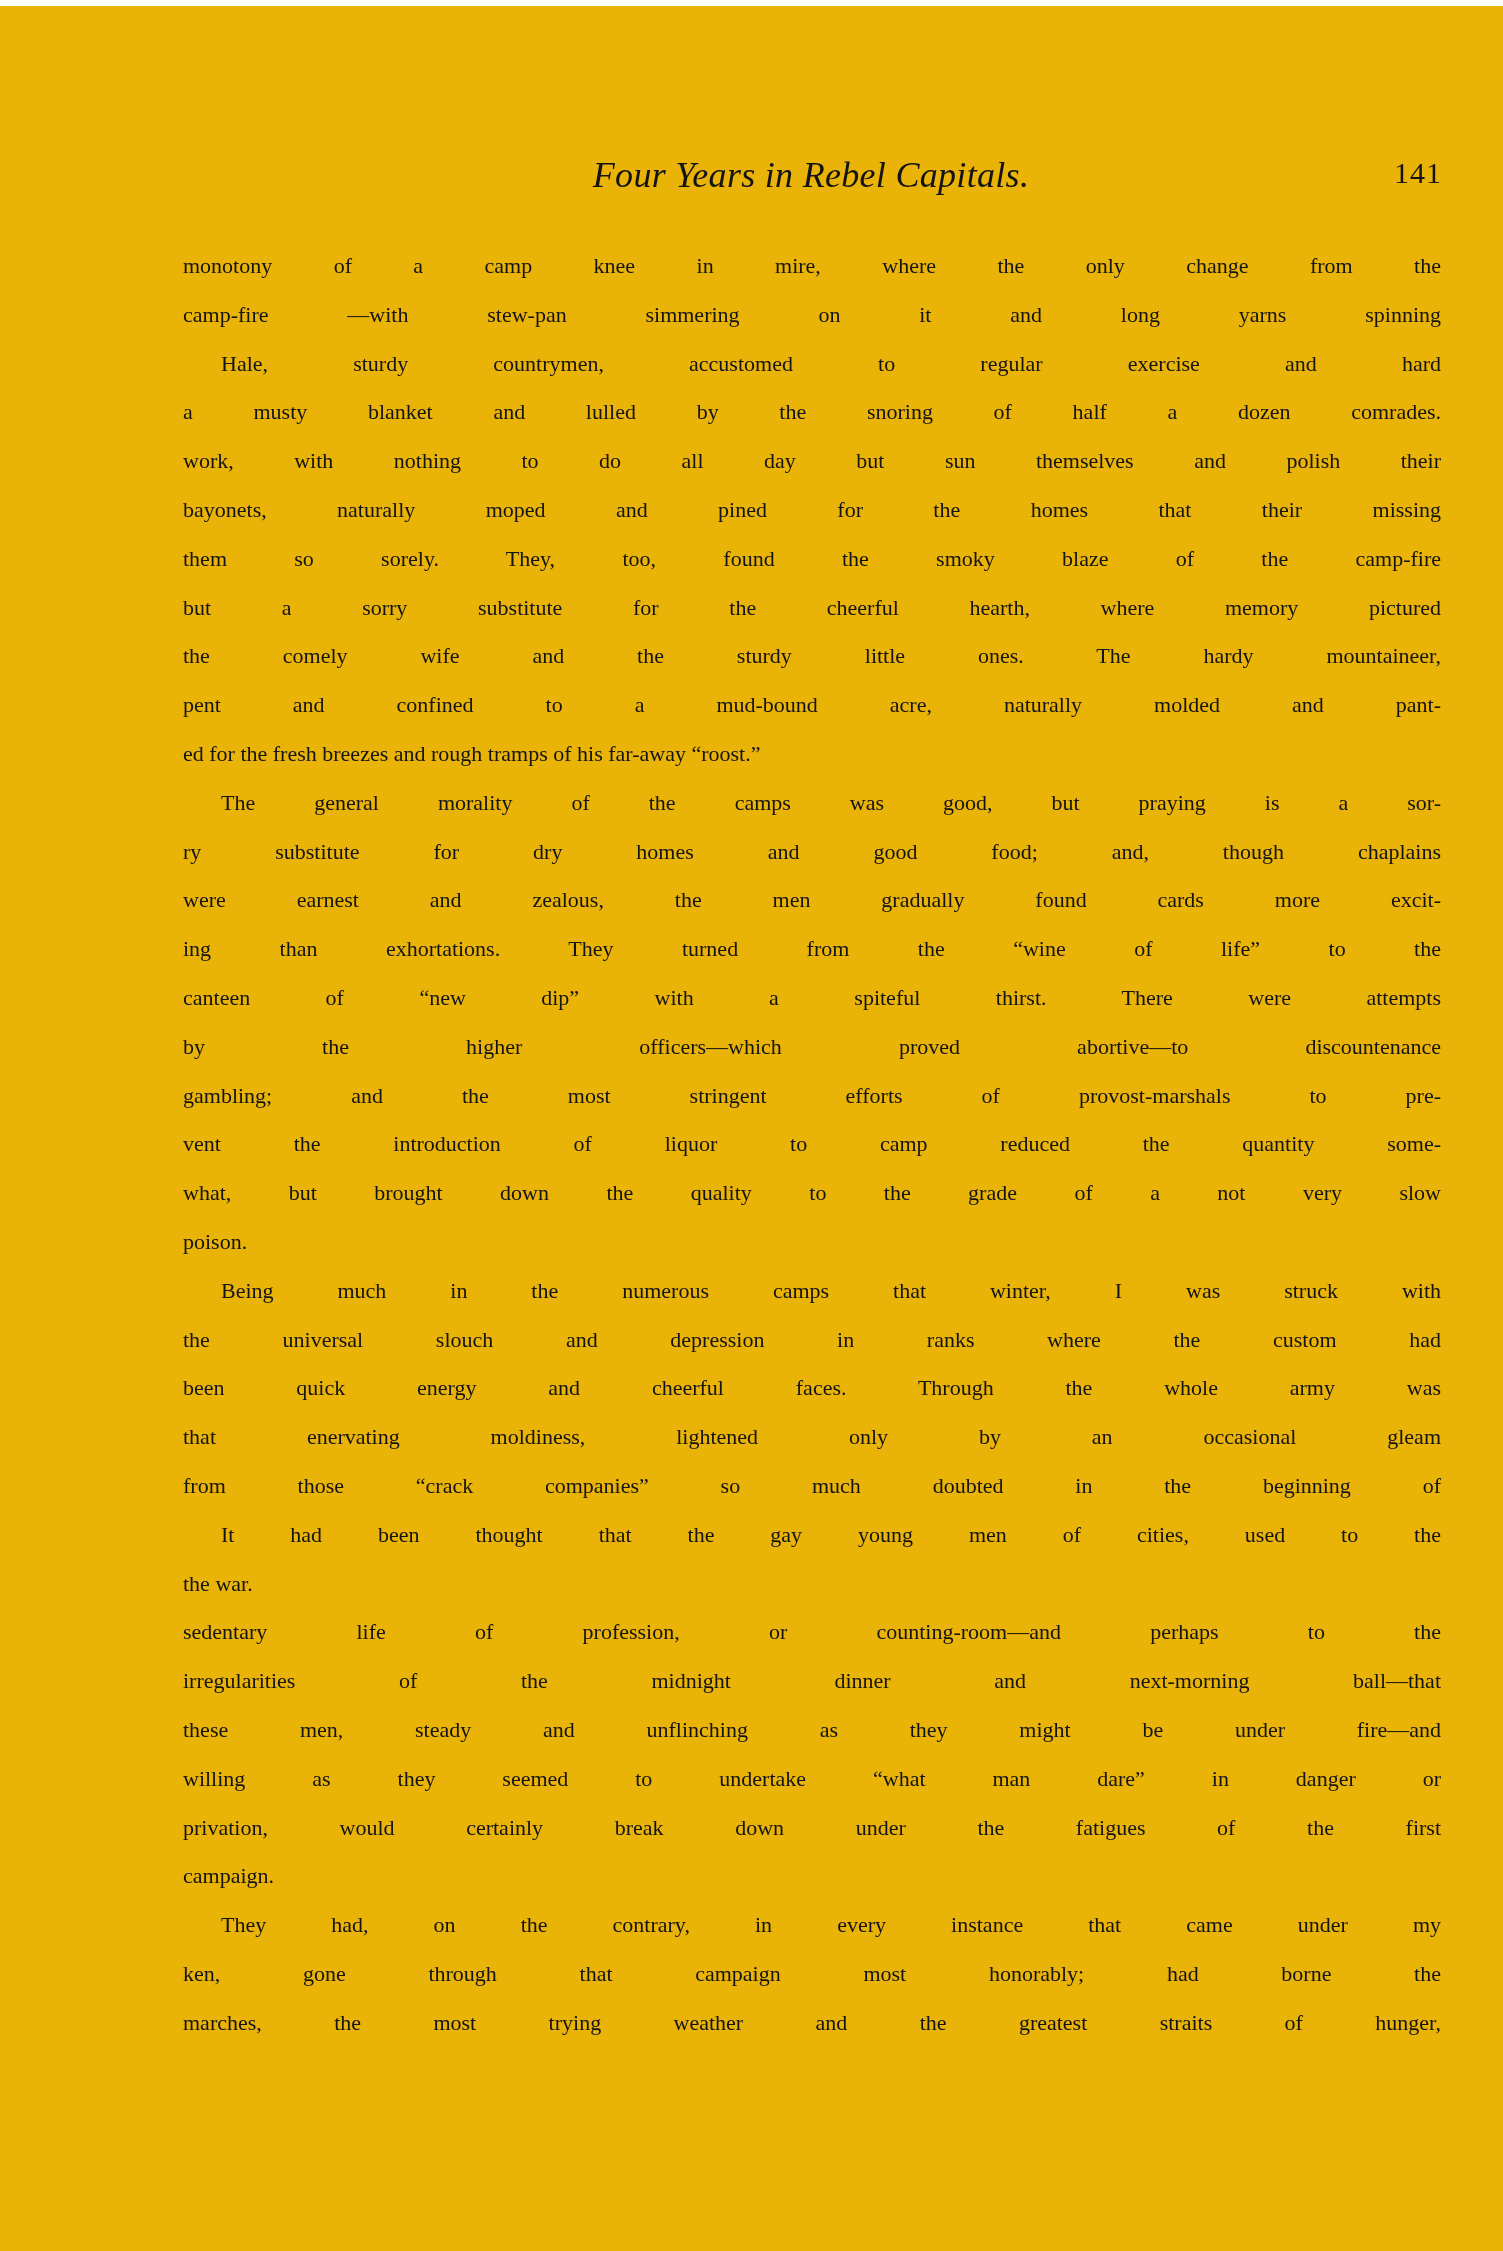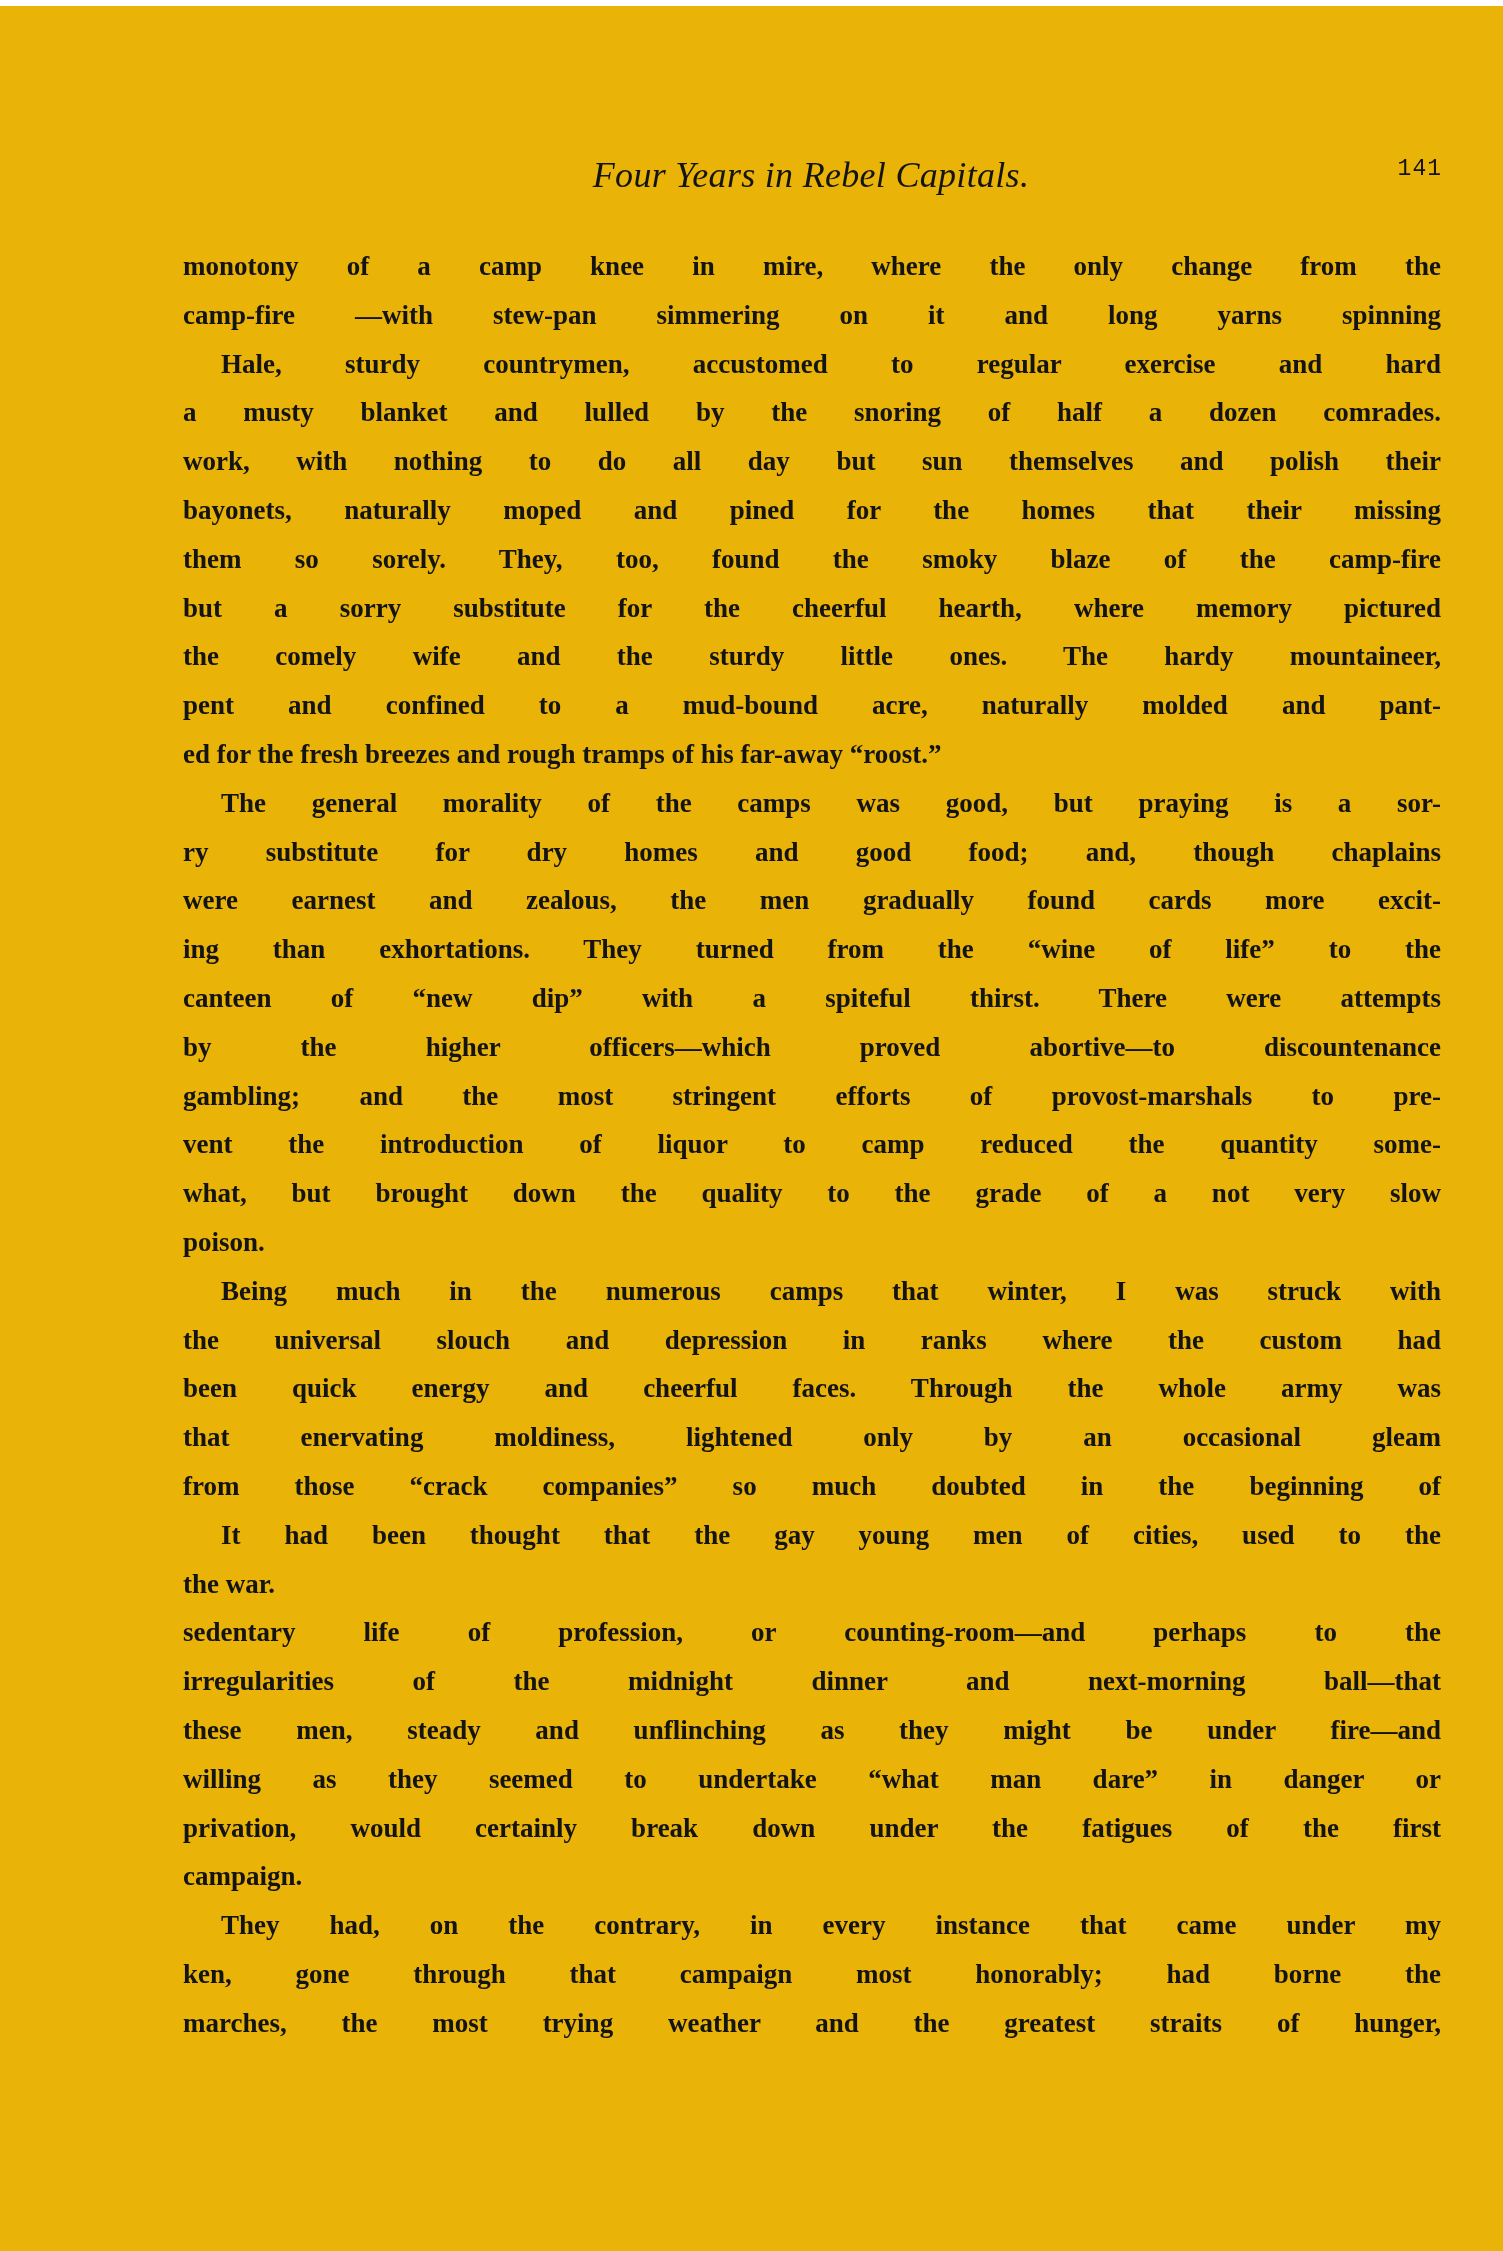--- a/index.html
+++ b/index.html
@@ -1,24 +1,24 @@
 <!DOCTYPE html>
 <html><head>
 <meta charset="utf-8">
 <style>
   html, body { margin: 0; padding: 0; background: #ffffff; }
   body { width: 1503px; height: 2251px; position: relative; overflow: hidden; color: #141414; }
   .page { position: absolute; left: 0; top: 6px; width: 1503px; height: 2251px; background: #eab308; }
   .running-head { position: absolute; top: 148px; left: 180px; width: 1262px; height: 50px; }
   .running-title { position: absolute; left: 0; width: 1262px; text-align: center; top: 0;
     font-family: "Liberation Serif", "DejaVu Serif", serif; font-style: italic; font-size: 36px; letter-spacing: 0.3px; }
-  .page-number { position: absolute; right: 0; top: 2px; font-family: Liberation Mono, monospace; font-size: 23px; letter-spacing: 1px; }
+  .page-number { position: absolute; right: 0; top: 2px; font-family: Liberation Serif, serif; font-size: 30px; letter-spacing: 1px; }
   .body-text { position: absolute; left: 183px; top: 236px; width: 1258px; }
   .line { display: block; height: 48.8px; line-height: 48.8px; font-family: "Liberation Serif", "DejaVu Serif", serif;
-    font-size: 27px; text-align: justify; text-align-last: justify; white-space: nowrap; overflow: visible; font-weight: bold; }
+    font-size: 22px; text-align: justify; text-align-last: justify; white-space: nowrap; overflow: visible; }
   .line.indent { padding-left: 38px; }
   .line.last { text-align-last: left; }
 </style>
 </head>
 <body>
 
 <div class="page">
   <div class="running-head">
     <div class="running-title">Four Years in Rebel Capitals.</div>
     <div class="page-number">141</div>

